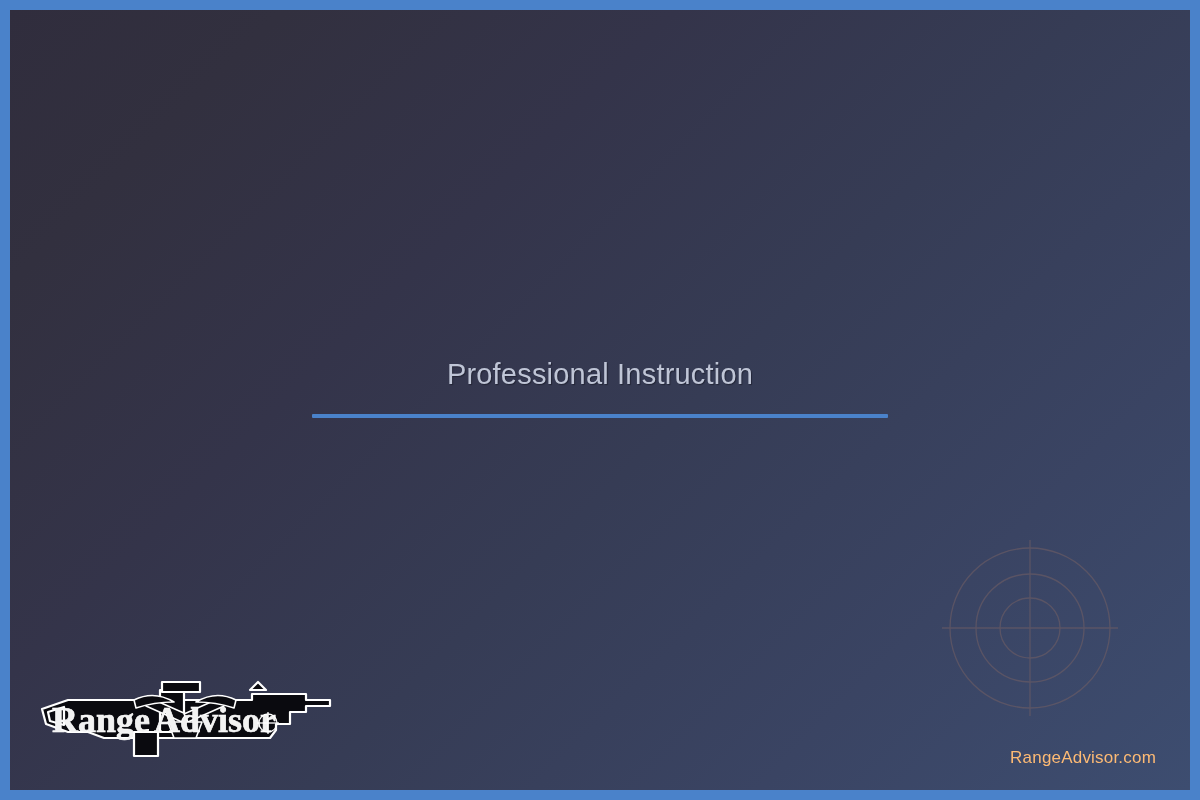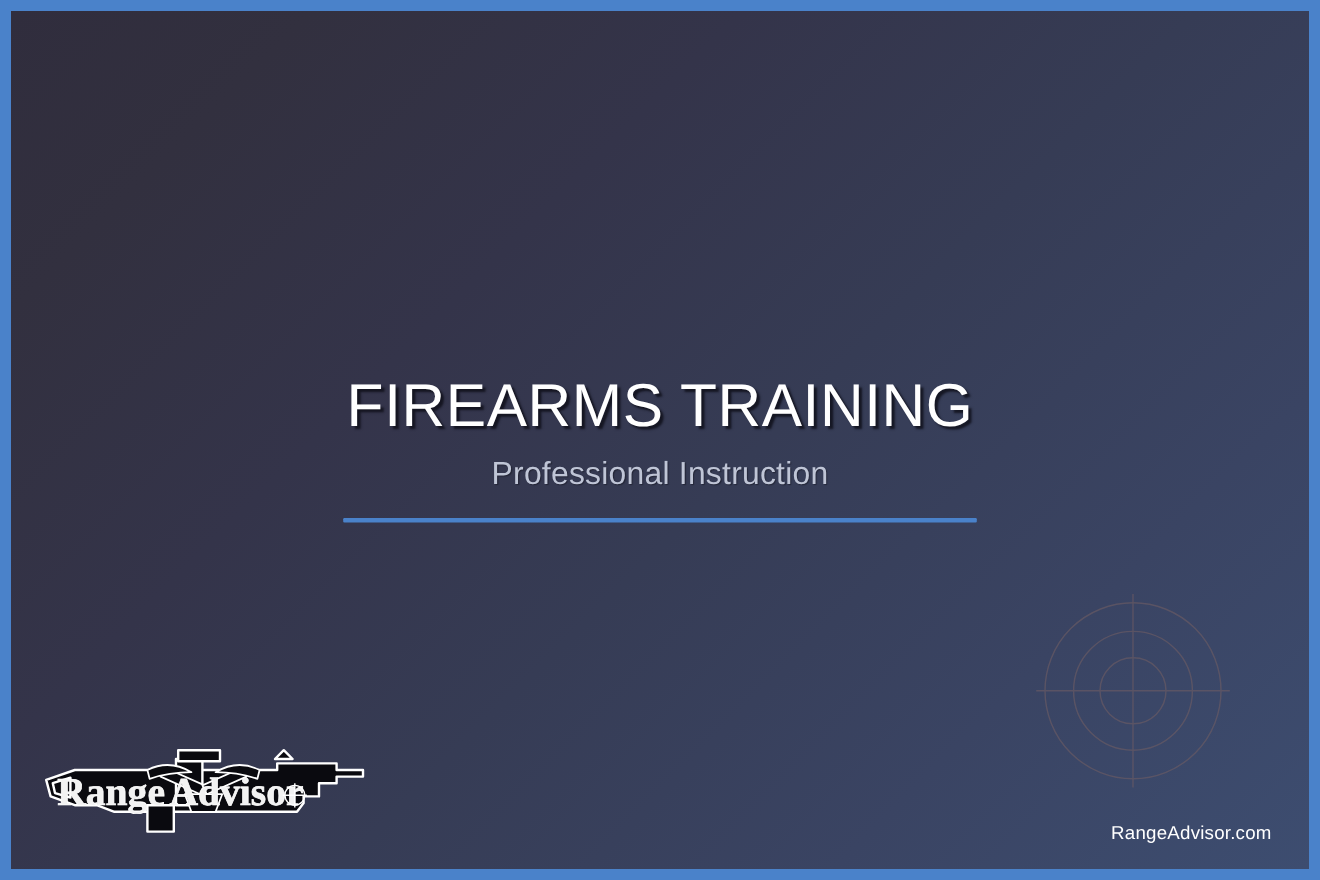--- a/index.html
+++ b/index.html
@@ -91,21 +91,21 @@
     width: 296px;
     height: 88px;
   }
 
   
   .footer-url {
     position: absolute;
     right: 34px;
     bottom: 22px;
     font-size: 17px;
-    color: #ffffff;
+    color: #fdba74;
     letter-spacing: 0.2px;
     margin-left: 31px;
   }
 </style>
 </head>
 <body>
 
 <div class="slide">
 
   <div class="slide-bg"></div>
@@ -114,21 +114,20 @@
     <g fill="none" stroke="#6e5d64" stroke-width="1.3" opacity="0.62">
       <circle cx="90" cy="90" r="80"></circle>
       <circle cx="90" cy="90" r="54"></circle>
       <circle cx="90" cy="90" r="30"></circle>
       <line x1="90" y1="2" x2="90" y2="178"></line>
       <line x1="2" y1="90" x2="178" y2="90"></line>
     </g>
   </svg>
 
   <div class="title-block">
-    <h1 class="slide-title">FIREARMS TRAINING</h1>
     <p class="slide-subtitle">Professional Instruction</p>
     <div class="accent-rule"></div>
   </div>
 
   <svg class="logo" viewBox="0 0 296 88" aria-hidden="true">
     <g stroke="#ffffff" stroke-width="2.2" stroke-linejoin="round">
 
       <path fill="#0a0a0f" d="M4,33 L30,24 L214,24 L214,18 L268,18 L268,24 L292,24 L292,30 L268,30
                L268,36 L252,36 L252,48 L238,48 L238,54 L232,62 L66,62 L50,56 L30,56 L8,48 Z"></path>
 

